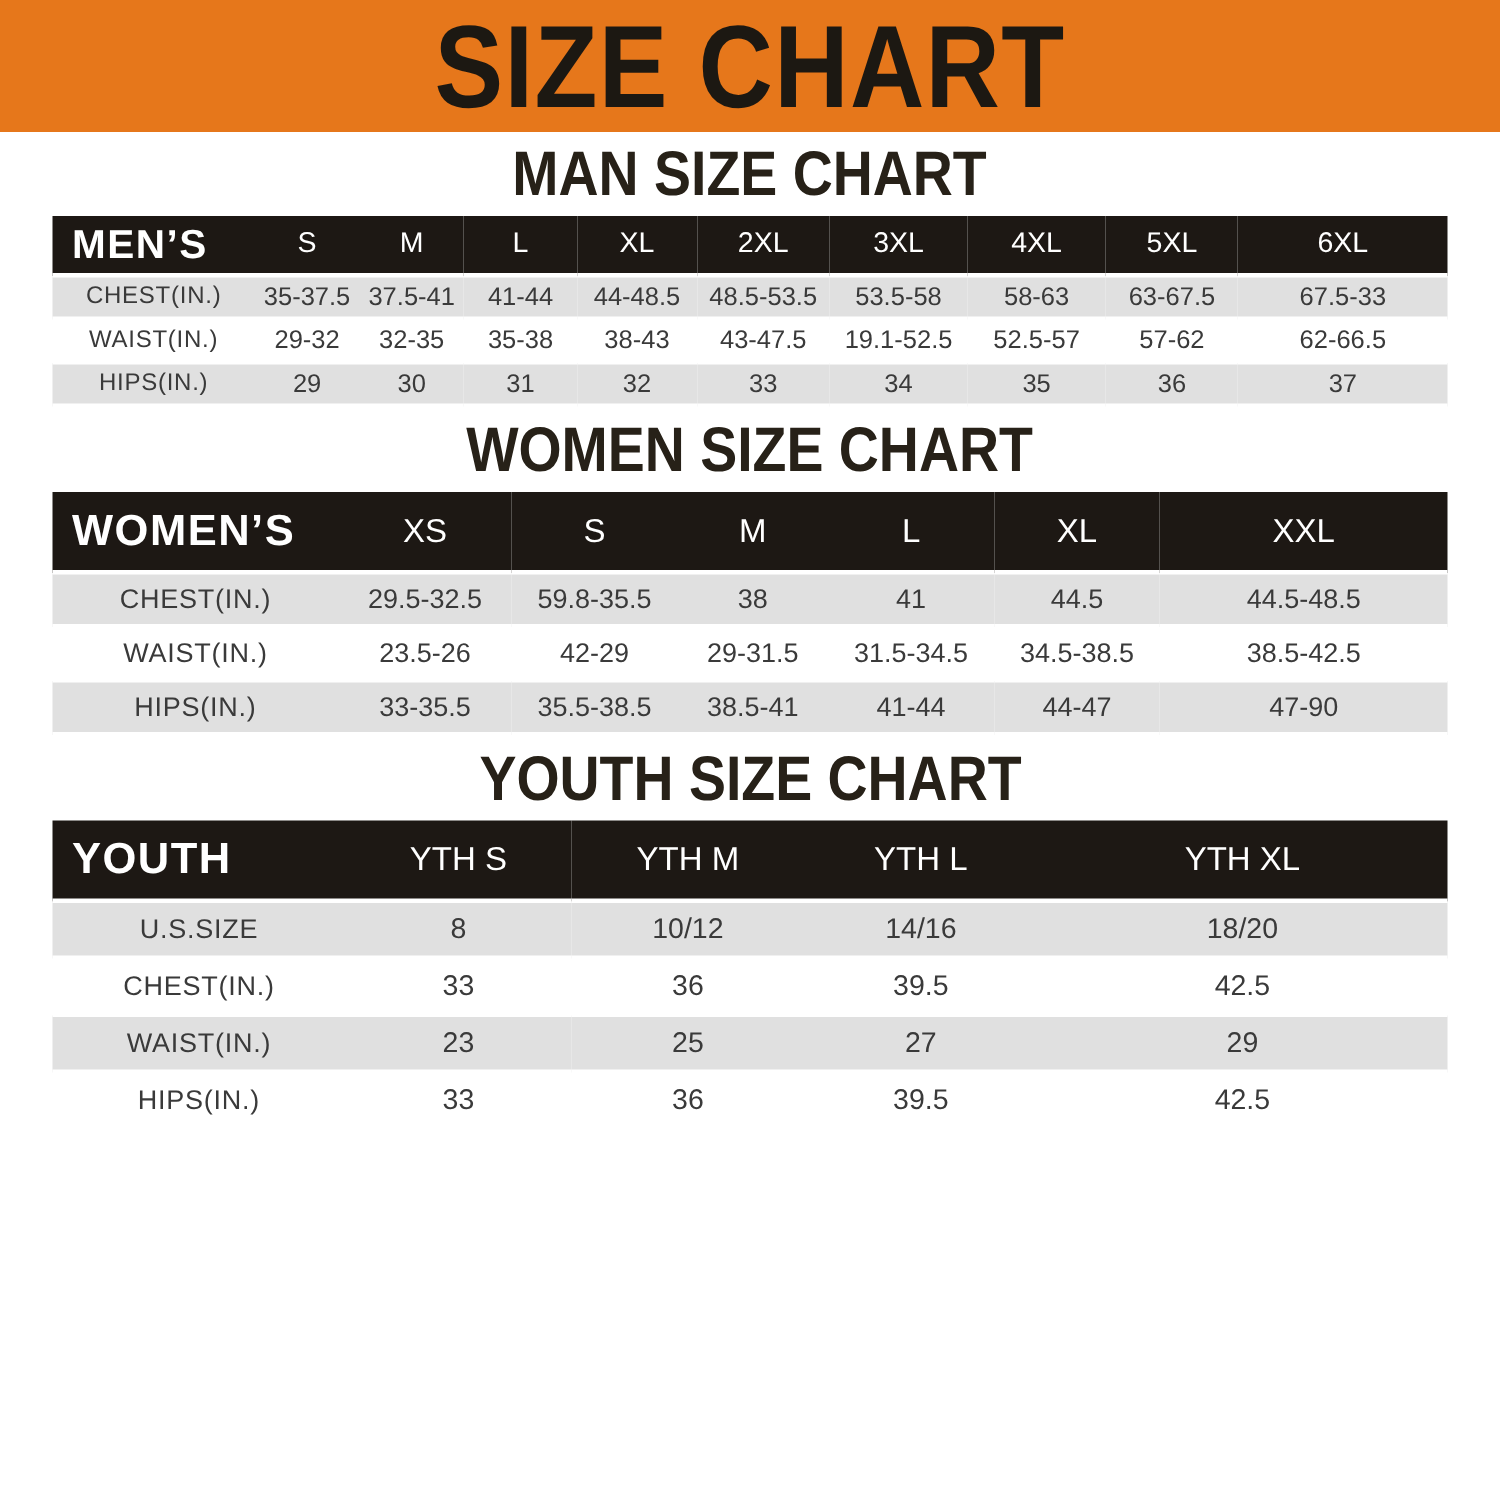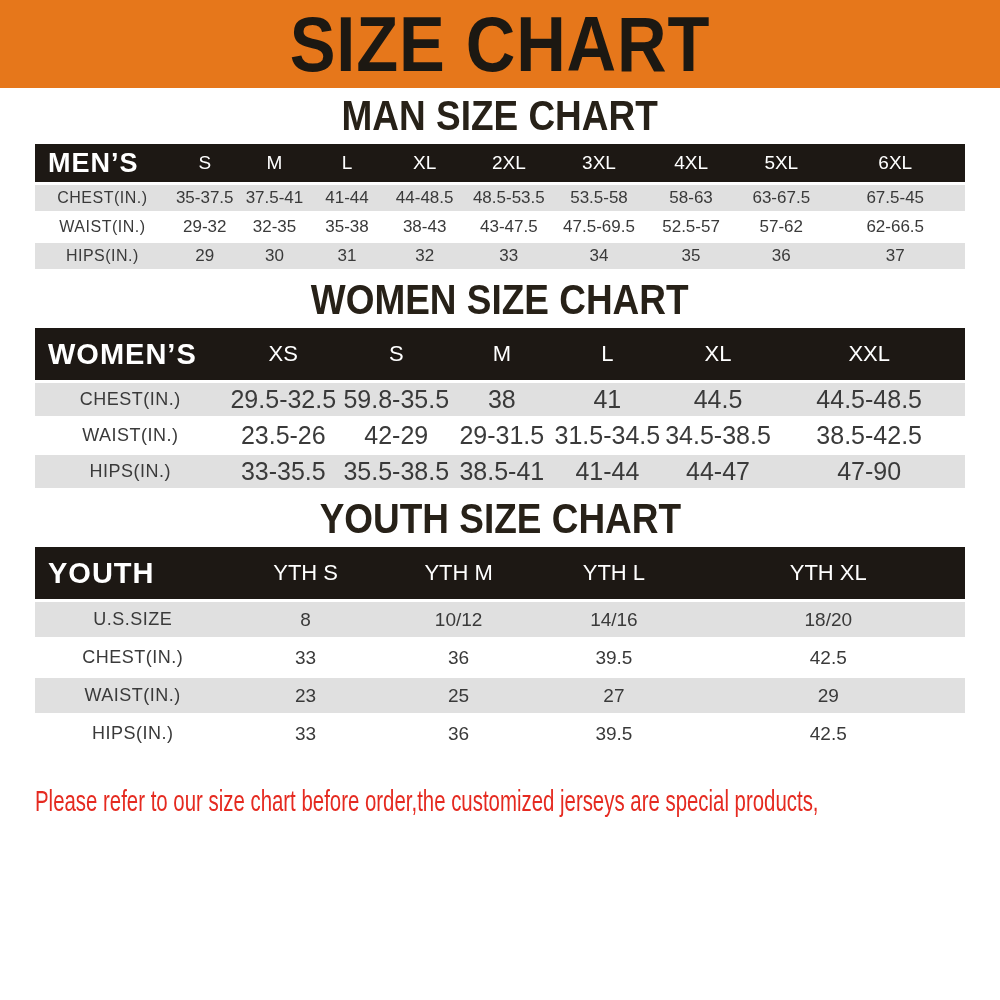--- a/index.html
+++ b/index.html
@@ -63,21 +63,21 @@
 
   
   .t-men thead th { height: 38px; font-size: 19px; }
   .t-men th.hdr-label { font-size: 27px; }
   .t-men tbody td { height: 26px; font-size: 17px; }
   .t-men tbody td.row-label { font-size: 16px; }
 
   
   .t-women thead th, .t-youth thead th { height: 52px; font-size: 22px; }
   .t-women th.hdr-label, .t-youth th.hdr-label { font-size: 29px; }
-  .t-women tbody td { height: 33px; font-size: 25px; }
+  .t-women tbody td { height: 33px; font-size: 18px; }
   .t-women tbody td.row-label, .t-youth tbody td.row-label { font-size: 18px; }
   .t-youth tbody td { height: 35px; font-size: 19px; }
   .t-youth { border-bottom: 2px solid #D8D8D8; }
 
   
   .disclaimer {
     margin: 26px 0 0 35px;
     color: #E52A20;
   }
   .disclaimer .line {
@@ -132,30 +132,30 @@
           <tr>
             <td class="row-label">CHEST(IN.)</td>
             <td>35-37.5</td>
             <td>37.5-41</td>
             <td>41-44</td>
             <td>44-48.5</td>
             <td>48.5-53.5</td>
             <td>53.5-58</td>
             <td>58-63</td>
             <td>63-67.5</td>
-            <td>67.5-45</td>
+            <td>67.5-33</td>
           </tr>
           <tr>
             <td class="row-label">WAIST(IN.)</td>
             <td>29-32</td>
             <td>32-35</td>
             <td>35-38</td>
             <td>38-43</td>
             <td>43-47.5</td>
-            <td>47.5-69.5</td>
+            <td>19.1-52.5</td>
             <td>52.5-57</td>
             <td>57-62</td>
             <td>62-66.5</td>
           </tr>
           <tr>
             <td class="row-label">HIPS(IN.)</td>
             <td>29</td>
             <td>30</td>
             <td>31</td>
             <td>32</td>
@@ -274,16 +274,15 @@
             <td>33</td>
             <td>36</td>
             <td>39.5</td>
             <td>42.5</td>
           </tr>
         </tbody>
       </table>
   </section>
 
   <footer class="disclaimer">
-    <div><span class="line">Please refer to our size chart before order,the customized jerseys are special products,</span></div>
   </footer>
 
 </div>
 
 </body></html>

